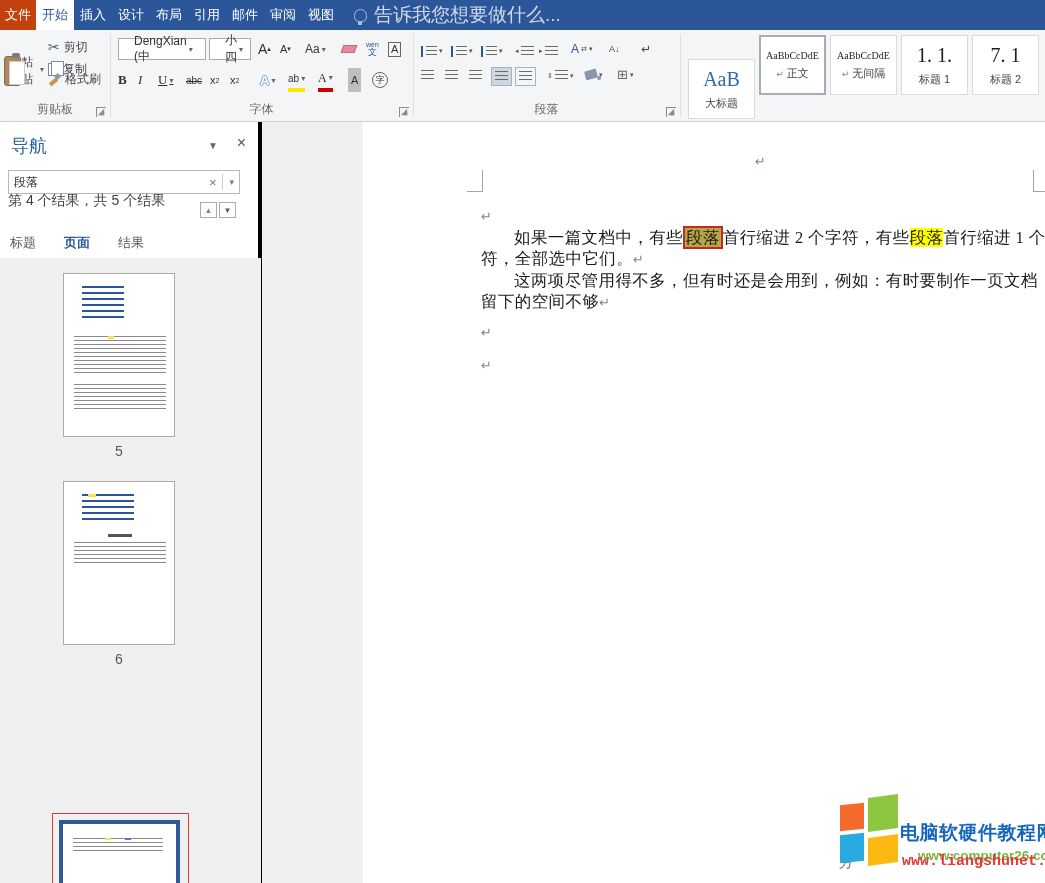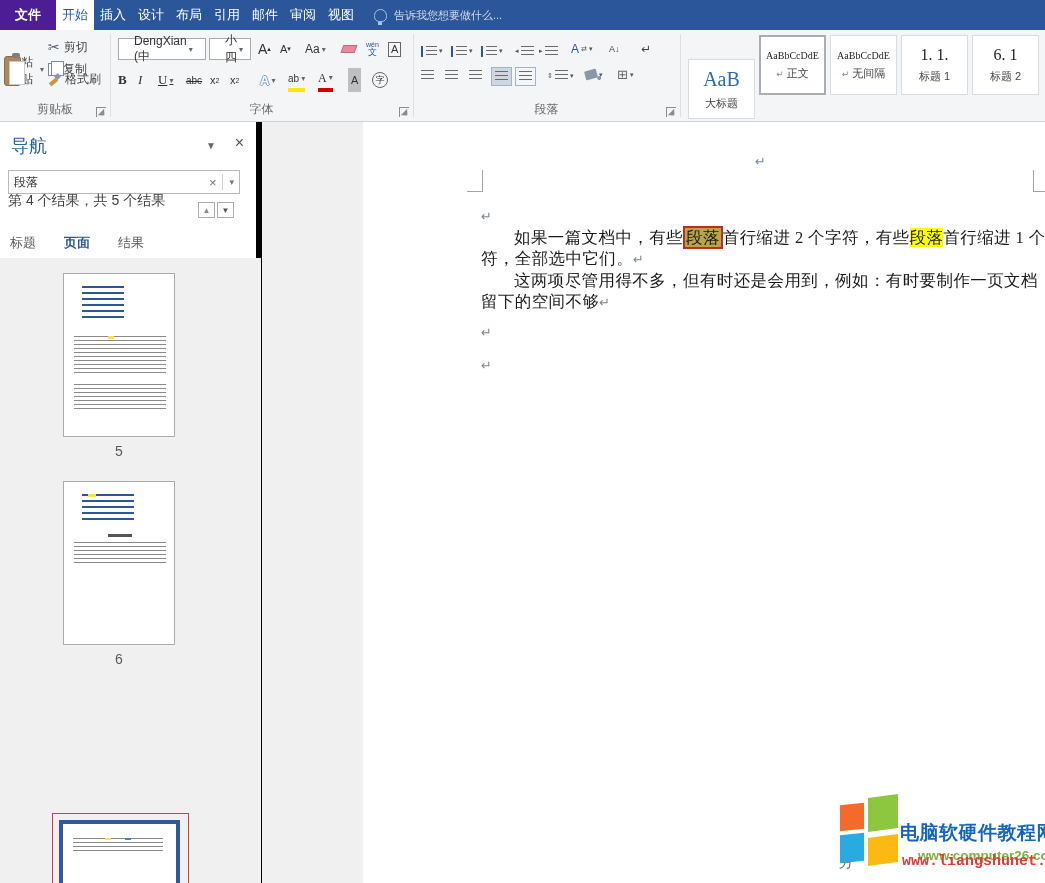--- a/index.html
+++ b/index.html
@@ -3,23 +3,23 @@
 <meta charset="utf-8">
 <style>
   * { margin:0; padding:0; box-sizing:border-box; }
   html,body { width:1045px; height:883px; overflow:hidden; }
   body { font-family:"Liberation Sans","DejaVu Sans",sans-serif; font-size:12px; color:#333; background:#fff; }
   #app { position:relative; width:1045px; height:883px; background:#fff; overflow:hidden; }
 
   
   .tabbar { position:absolute; left:0; top:0; width:1045px; height:30px; background:#2b579a; display:flex; align-items:stretch; }
   .tab { color:#fff; font-size:13px; padding:0 6px; display:flex; align-items:center; cursor:default; }
-  .tab.file { background:#4c1d95; font-weight:bold; padding:0 15px; }
+  .tab.file { background:#c2410c; font-weight:normal; padding:0 5px; }
   .tab.active { background:#fff; color:#2b579a; }
-  .tellme { display:flex; align-items:center; gap:7px; margin-left:14px; color:#cfd9ea; font-size:11px; }
+  .tellme { display:flex; align-items:center; gap:7px; margin-left:14px; color:#cfd9ea; font-size:19px; }
   .bulb { width:13px; height:13px; border:1.5px solid #a9c0e2; border-radius:50% 50% 40% 40%; position:relative; }
   .bulb:after { content:""; position:absolute; left:3px; bottom:-4px; width:4px; height:3px; background:#a9c0e2; }
 
   
   .ribbon { position:absolute; left:0; top:30px; width:1045px; height:92px; background:#f4f5f7; border-bottom:1px solid #cdd2d9; }
   .rgroup { position:absolute; top:0; height:91px; }
   .rgroup .glabel { position:absolute; bottom:3px; left:0; right:0; text-align:center; color:#6a6a6a; font-size:12px; }
   .gsep { position:absolute; top:4px; width:1px; height:83px; background:#dcdfe3; }
   .launcher { position:absolute; bottom:4px; right:4px; width:10px; height:10px; border-left:1px solid #8c8c8c; border-top:1px solid #8c8c8c; }
   .launcher:after { content:""; position:absolute; right:1px; bottom:1px; border-left:4px solid transparent; border-top:4px solid transparent; border-right:4px solid #8c8c8c; border-bottom:4px solid #8c8c8c; width:0; height:0; transform:scale(.8); }
@@ -75,25 +75,25 @@
   .bucket { width:12px; height:9px; background:#8a97a8; transform:rotate(-15deg); border-radius:1px; position:relative; }
   .bucket:after { content:""; position:absolute; right:-3px; bottom:-3px; width:4px; height:4px; background:#8a97a8; border-radius:50%; }
   .ic-borders { font-size:13px; color:#666; line-height:1; }
 
   
   .stylecard { position:absolute; top:5px; width:67px; height:60px; background:#fff; border:1px solid #d8dbe0; display:flex; flex-direction:column; align-items:center; justify-content:center; gap:5px; }
   .stylecard.selected { border:2px solid #a8adb5; }
   .stylecard .sample { font-family:"Liberation Serif",serif; color:#1f1f1f; white-space:nowrap; overflow:hidden; max-width:64px; }
   .stylecard .sample.big { font-size:20px; color:#2e6da4; }
   .stylecard .sample.sm { font-size:10px; }
-  .stylecard .sample.num { font-size:16px; }
+  .stylecard .sample.num { font-size:20px; }
   .stylecard .slabel { font-size:11px; color:#444; white-space:nowrap; }
 
   
-  .navpane { position:absolute; left:0; top:122px; width:262px; height:761px; background:#fff; border-right:6px solid #000000; }
+  .navpane { position:absolute; left:0; top:122px; width:262px; height:761px; background:#fff; border-right:4px solid #000000; }
   .nav-title { position:absolute; left:11px; top:12px; font-size:18px; color:#2c6098; }
   .nav-dd { position:absolute; right:40px; top:18px; color:#666; font-size:10px; }
   .nav-close { position:absolute; right:12px; top:12px; color:#555; font-size:16px; }
   .searchbox { position:absolute; left:8px; top:48px; width:232px; height:24px; background:#fff; border:1px solid #b8b8b8; display:flex; align-items:center; padding:0 5px; }
   .searchbox .q { font-size:12px; color:#333; flex:1; }
   .searchbox .clr { color:#777; font-size:13px; padding:0 6px; }
   .searchbox .sdd { color:#777; font-size:9px; border-left:1px solid #d0d0d0; padding-left:6px; height:16px; display:flex; align-items:center; }
   .resultline { position:absolute; left:8px; top:70px; width:246px; font-size:14px; color:#3d3d3d; }
   .updown { position:absolute; right:22px; top:80px; display:flex; gap:2px; }
   .udbtn { width:17px; height:16px; border:1px solid #ababab; background:#fdfdfd; color:#8a8a8a; font-size:8px; display:flex; align-items:center; justify-content:center; }
@@ -341,21 +341,21 @@
       </div>
       <div class="stylecard" style="left:150px;">
         <span class="sample sm">AaBbCcDdE</span>
         <span class="slabel"><span class="pilcrow" style="font-size:9px;">↵</span> <span>无间隔</span></span>
       </div>
       <div class="stylecard" style="left:221px;">
         <span class="sample num">1. 1.</span>
         <span class="slabel">标题 1</span>
       </div>
       <div class="stylecard" style="left:292px;">
-        <span class="sample num">6. 1</span>
+        <span class="sample num">7. 1</span>
         <span class="slabel">标题 2</span>
       </div>
     </div>
   </div>
 
   <div class="navpane">
     <div class="nav-title">导航</div>
     <div class="nav-dd">▼</div>
     <div class="nav-close"><span>×</span></div>
 

